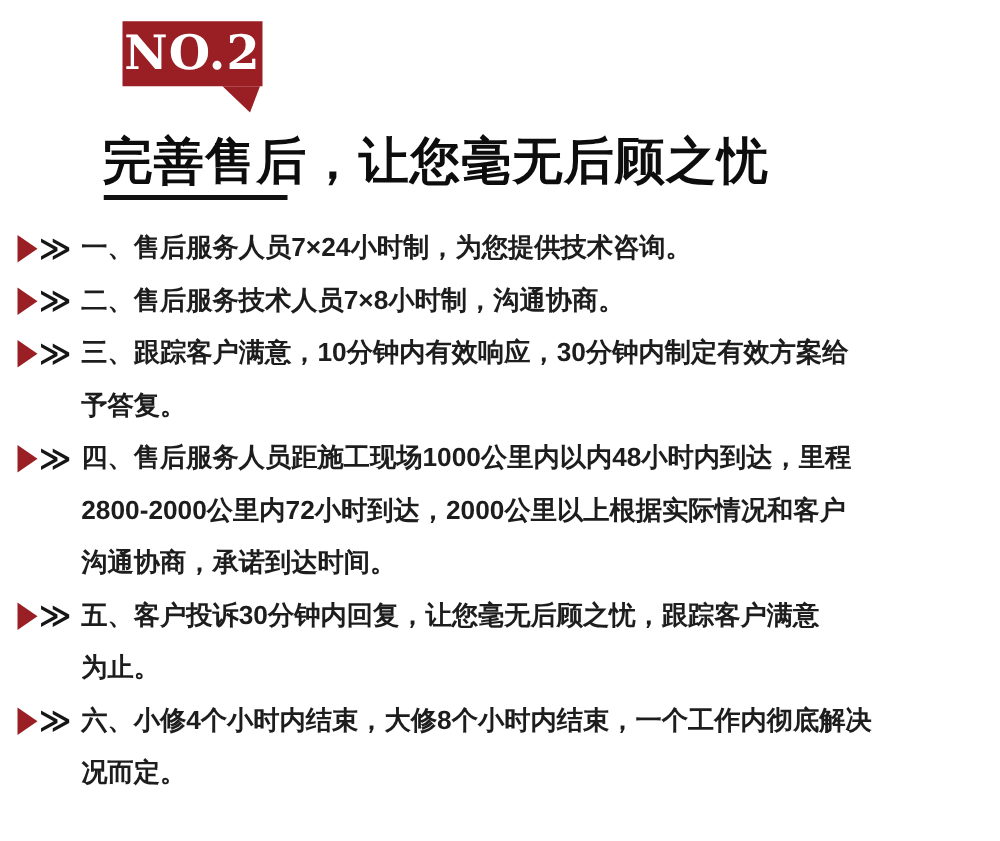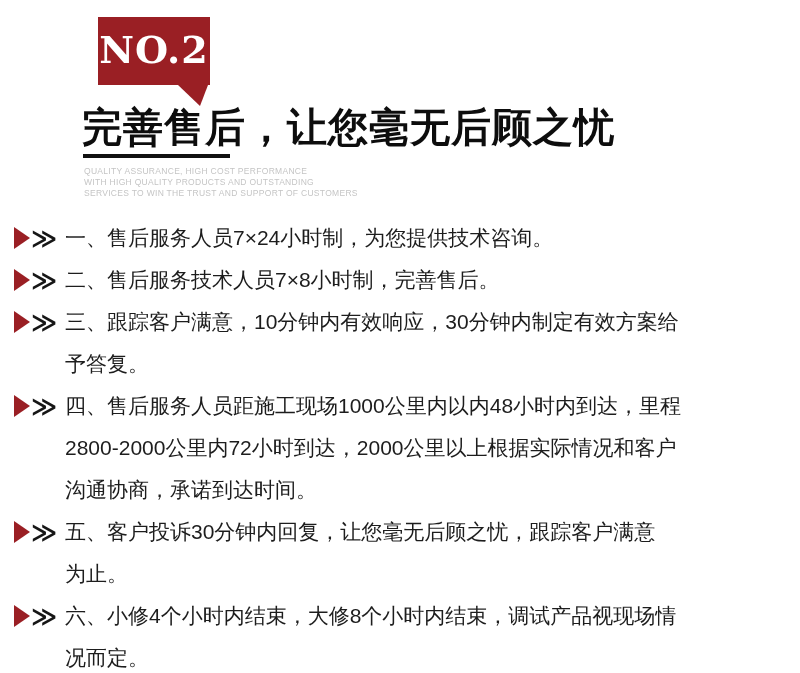--- a/index.html
+++ b/index.html
@@ -11,21 +11,21 @@
     font-family: "Liberation Sans", "DejaVu Sans", sans-serif;
     color: #1d1d1d;
   }
   .page { position: relative; width: 800px; height: 673px; }
 
   
   .badge {
     position: relative;
     margin: 17px 0 0 98px;
     width: 112px;
-    height: 68px;
+    height: 52px;
     background: #9a1f24;
     display: flex;
     align-items: center;
     justify-content: center;
   }
   .badge-label {
     font-family: "DejaVu Serif", "Liberation Serif", serif;
     font-weight: 700;
     font-size: 38px;
     color: #ffffff;
@@ -37,21 +37,21 @@
     position: absolute;
     top: 100%;
     right: 2px;
     width: 0; height: 0;
     border-top: 21px solid #9a1f24;
     border-left: 22px solid transparent;
     border-right: 8px solid transparent;
   }
 
   .page-title {
-    margin: 20px 0 0 82px;
+    margin: 38px 0 0 82px;
     font-family: "DejaVu Serif", "Liberation Serif", serif;
     font-weight: 700;
     font-size: 40px;
     line-height: 44px;
     color: #0d0d0d;
     letter-spacing: 1px;
     white-space: nowrap;
   }
 
   .title-underline {
@@ -100,58 +100,56 @@
     line-height: 1;
     margin-left: 1px;
     letter-spacing: -2px;
   }
   .item-text {
     flex: 1;
     font-size: 21px;
     line-height: 42px;
     color: #1d1d1d;
     white-space: pre-line;
+    font-weight: bold;
   }
 </style>
 </head>
 <body>
 
 <div class="page">
 
   <header>
     <div class="badge">
       <span class="badge-label">NO.2</span>
       <span class="badge-tail"></span>
     </div>
 
     <h1 class="page-title">完善售后，让您毫无后顾之忧</h1>
 
     <div class="title-underline"></div>
 
-    <div class="subtitle-en">QUALITY ASSURANCE, HIGH COST PERFORMANCE
-WITH HIGH QUALITY PRODUCTS AND OUTSTANDING
-SERVICES TO WIN THE TRUST AND SUPPORT OF CUSTOMERS</div>
   </header>
 
   <ul class="service-list">
 
     <li class="service-item">
       <span class="marker">
         <span class="tri"></span>
         <span class="chev">≫</span>
       </span>
       <p class="item-text">一、售后服务人员7×24小时制，为您提供技术咨询。</p>
     </li>
 
     <li class="service-item">
       <span class="marker">
         <span class="tri"></span>
         <span class="chev">≫</span>
       </span>
-      <p class="item-text">二、售后服务技术人员7×8小时制，完善售后。</p>
+      <p class="item-text">二、售后服务技术人员7×8小时制，沟通协商。</p>
     </li>
 
     <li class="service-item">
       <span class="marker">
         <span class="tri"></span>
         <span class="chev">≫</span>
       </span>
       <p class="item-text">三、跟踪客户满意，10分钟内有效响应，30分钟内制定有效方案给
 予答复。</p>
     </li>
@@ -173,18 +171,18 @@
       </span>
       <p class="item-text">五、客户投诉30分钟内回复，让您毫无后顾之忧，跟踪客户满意
 为止。</p>
     </li>
 
     <li class="service-item">
       <span class="marker">
         <span class="tri"></span>
         <span class="chev">≫</span>
       </span>
-      <p class="item-text">六、小修4个小时内结束，大修8个小时内结束，调试产品视现场情
+      <p class="item-text">六、小修4个小时内结束，大修8个小时内结束，一个工作内彻底解决
 况而定。</p>
     </li>
 
   </ul>
 </div>
 
 </body></html>

